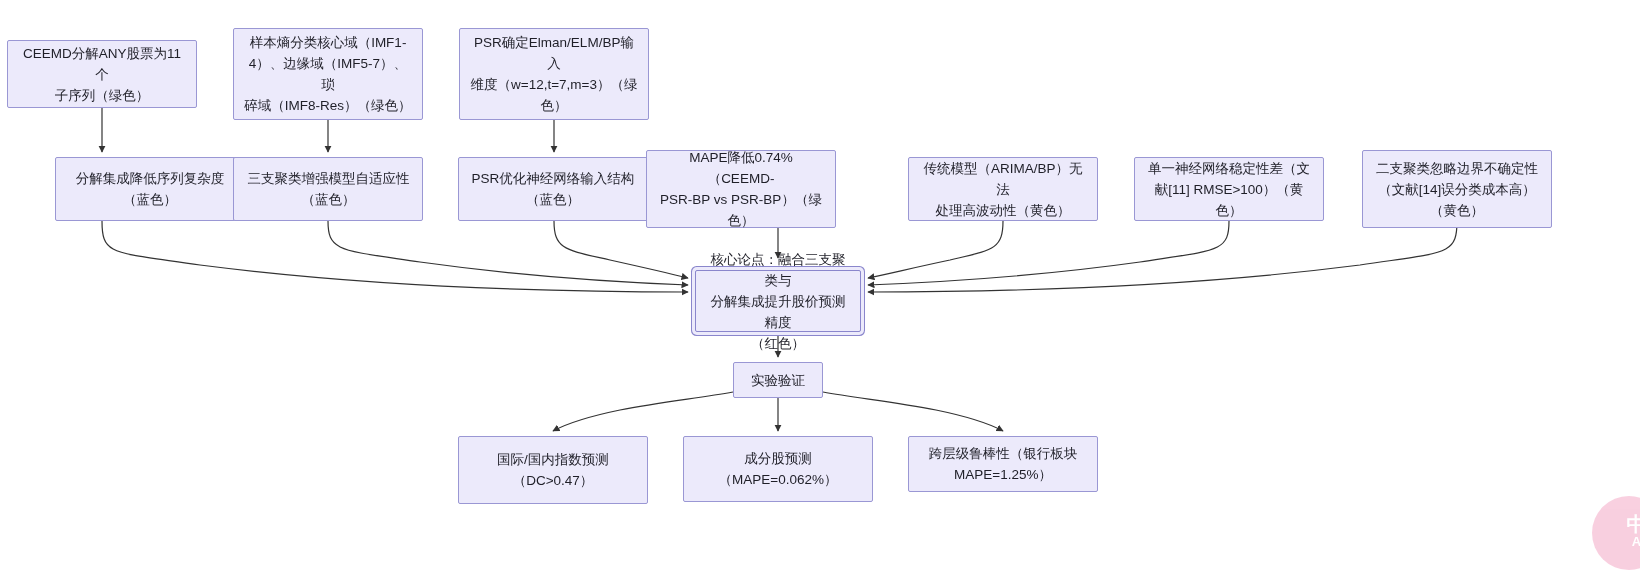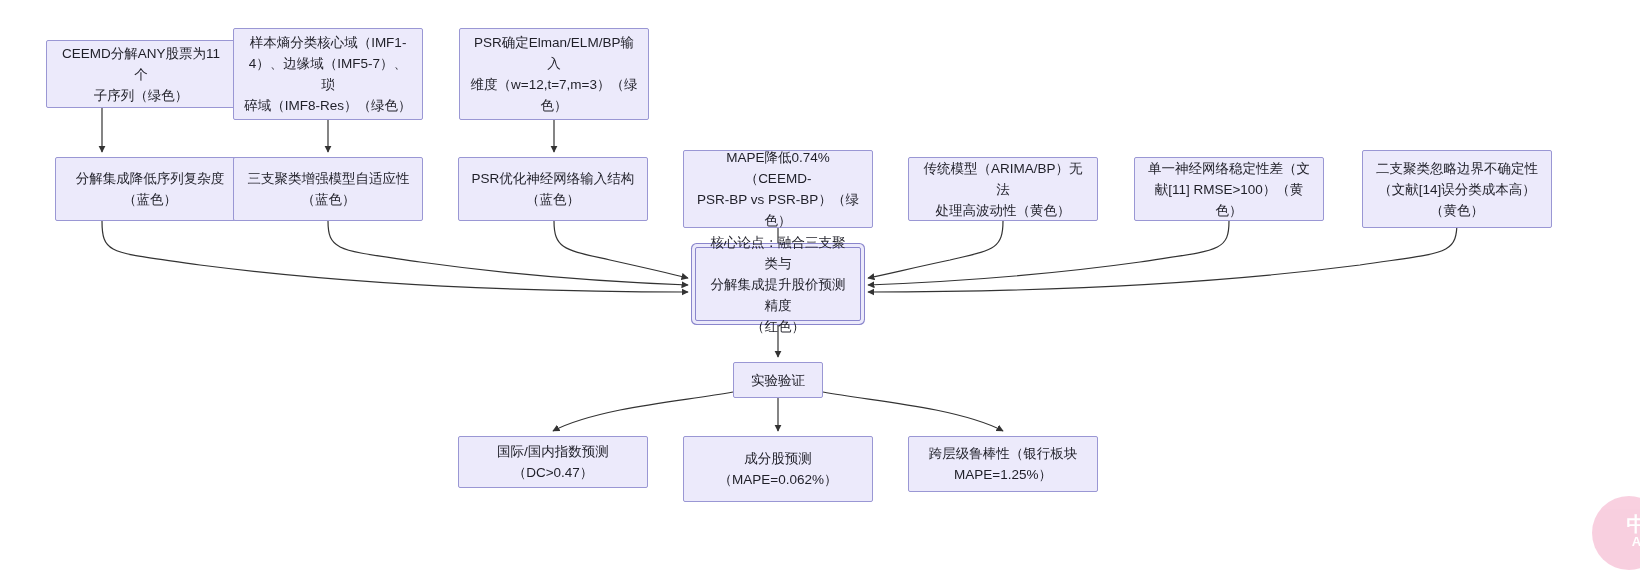--- a/index.html
+++ b/index.html
@@ -108,21 +108,21 @@
       <path d="M 1457,221 C 1457,256 1446,252 1360,265 C 1180,288 996,292 868,292"></path>
 
       <path d="M 778,325 L 778,357"></path>
 
       <path d="M 733,392 C 700,398 660,402 620,410 C 586,417 566,424 553,431"></path>
       <path d="M 778,398 L 778,431"></path>
       <path d="M 823,392 C 856,398 896,402 936,410 C 970,417 990,424 1003,431"></path>
     </g>
   </svg>
 
-  <div class="node" style="left:7px; top:40px; width:190px; height:68px;margin-left:39px;">
+  <div class="node" style="left:7px; top:40px; width:190px; height:68px;">
     <span class="label">CEEMD分解ANY股票为11个
 子序列（绿色）</span>
   </div>
 
   <div class="node" style="left:233px; top:28px; width:190px; height:92px;">
     <span class="label">样本熵分类核心域（IMF1-
 4）、边缘域（IMF5-7）、琐
 碎域（IMF8-Res）（绿色）</span>
   </div>
 
@@ -140,21 +140,21 @@
   <div class="node" style="left:233px; top:157px; width:190px; height:64px;padding-left:11px;">
     <span class="label">三支聚类增强模型自适应性
 （蓝色）</span>
   </div>
 
   <div class="node" style="left:458px; top:157px; width:190px; height:64px;">
     <span class="label">PSR优化神经网络输入结构
 （蓝色）</span>
   </div>
 
-  <div class="node" style="left:683px; top:150px; width:190px; height:78px;">
+  <div class="node" style="left:646px; top:150px; width:190px; height:78px;">
     <span class="label">MAPE降低0.74%（CEEMD-
 PSR-BP vs PSR-BP）（绿
 色）</span>
   </div>
 
   <div class="node" style="left:908px; top:157px; width:190px; height:64px;">
     <span class="label">传统模型（ARIMA/BP）无法
 处理高波动性（黄色）</span>
   </div>
 
@@ -162,31 +162,31 @@
     <span class="label">单一神经网络稳定性差（文
 献[11] RMSE&gt;100）（黄色）</span>
   </div>
 
   <div class="node" style="left:1362px; top:150px; width:190px; height:78px;">
     <span class="label">二支聚类忽略边界不确定性
 （文献[14]误分类成本高）
 （黄色）</span>
   </div>
 
-  <div class="node core" style="left:695px; top:247px; width:166px; height:74px;">
+  <div class="node core" style="left:695px; top:270px; width:166px; height:62px;">
     <span class="label">核心论点：融合三支聚类与
 分解集成提升股价预测精度
 （红色）</span>
   </div>
 
   <div class="node" style="left:733px; top:362px; width:90px; height:36px;">
     <span class="label">实验验证</span>
   </div>
 
-  <div class="node" style="left:458px; top:436px; width:190px; height:52px;">
+  <div class="node" style="left:458px; top:436px; width:190px; height:68px;">
     <span class="label">国际/国内指数预测
 （DC&gt;0.47）</span>
   </div>
 
   <div class="node" style="left:683px; top:436px; width:190px; height:66px;">
     <span class="label">成分股预测
 （MAPE=0.062%）</span>
   </div>
 
   <div class="node" style="left:908px; top:436px; width:190px; height:56px;">

